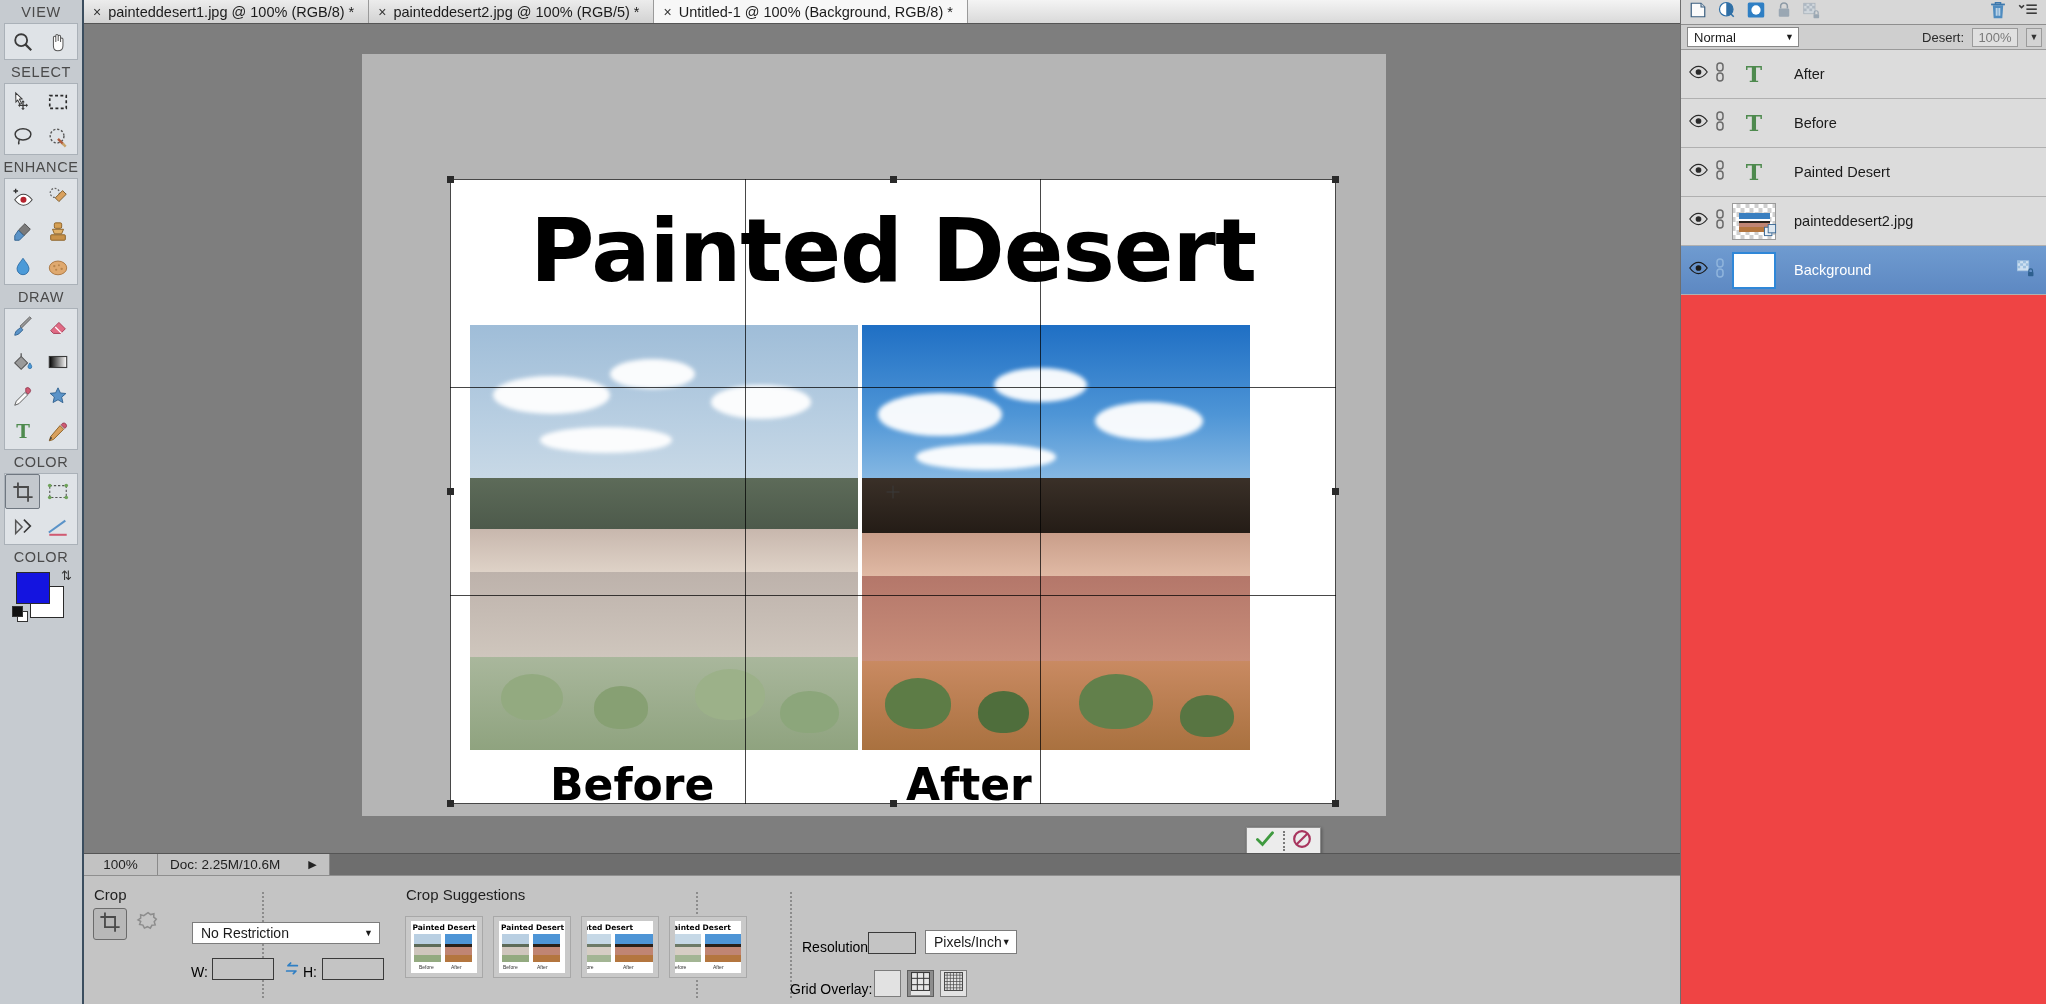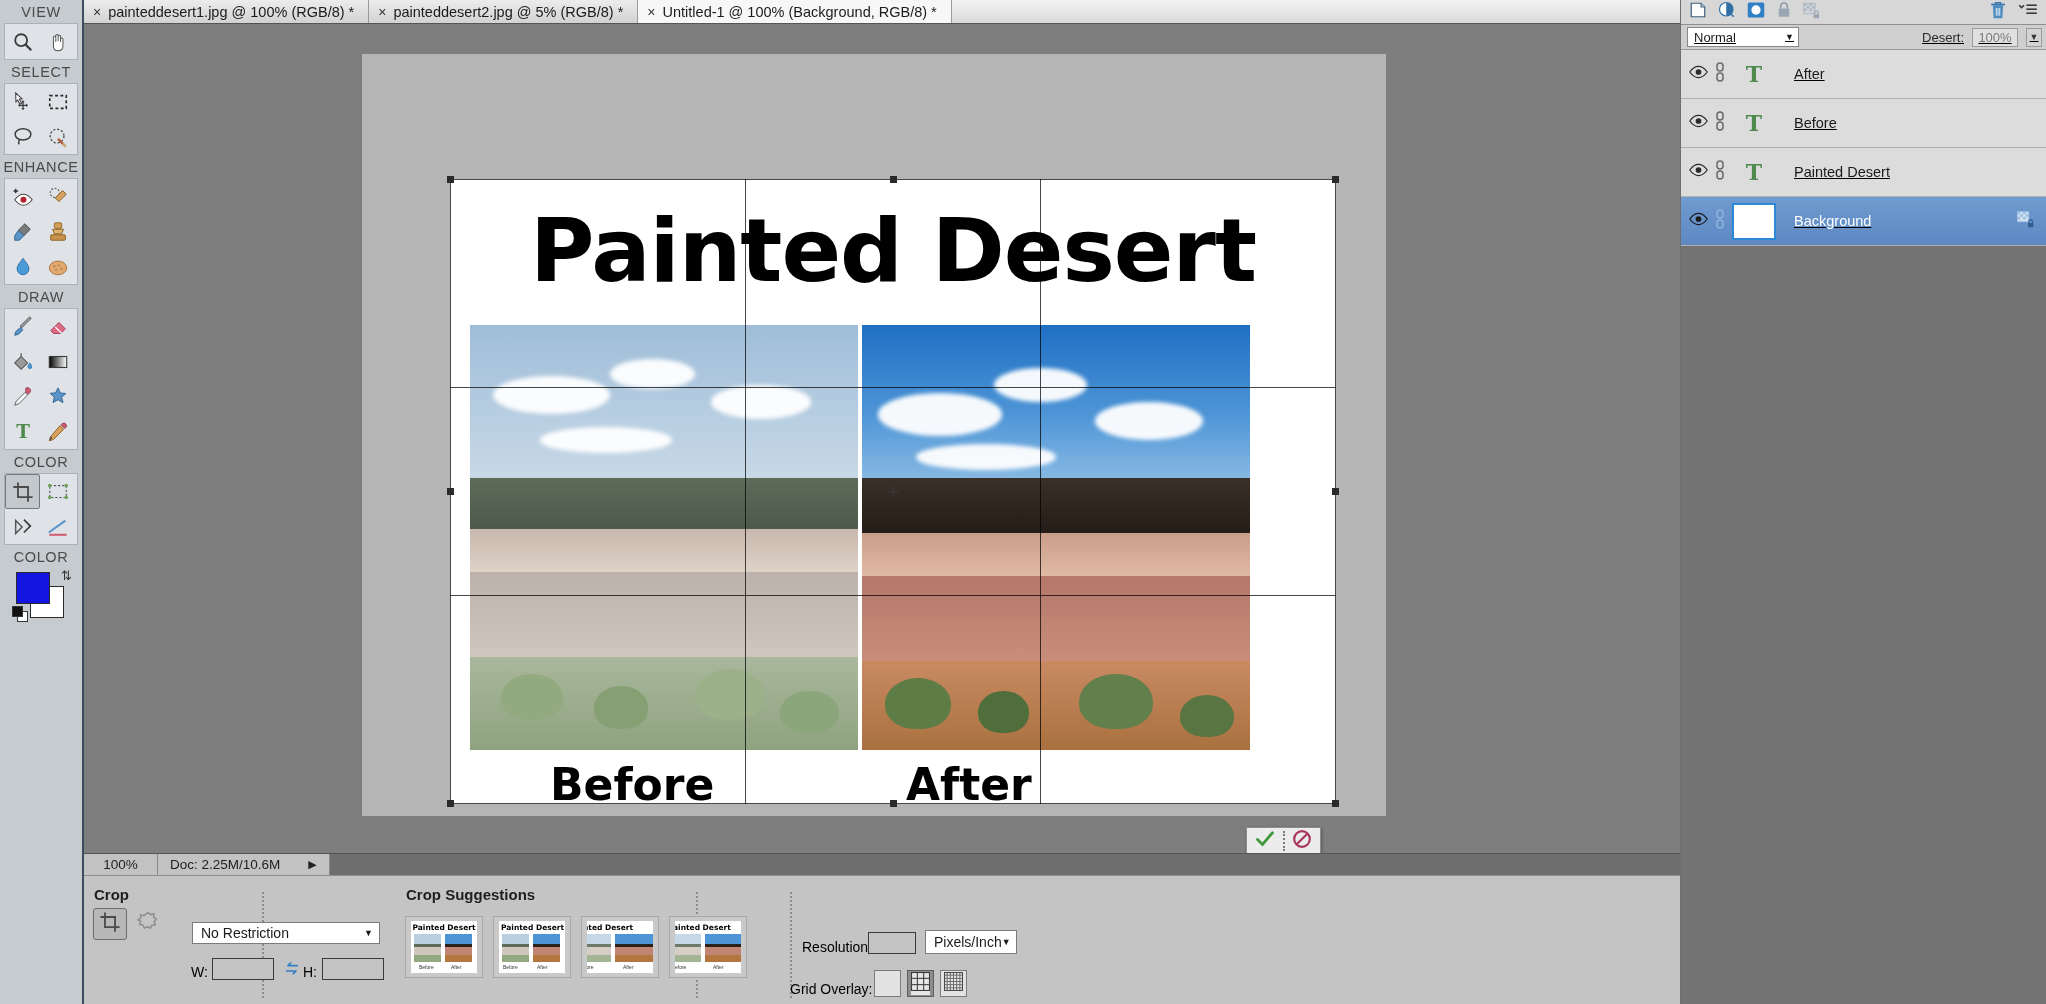--- a/index.html
+++ b/index.html
@@ -163,21 +163,21 @@
     display:flex; align-items:center; gap: 28px;
     border-right: 1px solid #8a8a8a;
   }
   .sb-arrow { font-size: 11px; color:#222; }
 
   
   .optionsbar {
     position: absolute; left: 84px; top: 875px; width: 1596px; height: 129px;
     background: #c4c4c4; border-top: 1px solid #8f8f8f;
   }
-  .ob-title { position:absolute; font-size: 15px; color:#1f1f1f;font-weight:bold; }
+  .ob-title { position:absolute; font-size: 15px; color:#1f1f1f; }
   .ob-dotsep {
     position:absolute; top: 16px; height: 106px; border-left: 2px dotted #8c8c8c;
   }
   .crop-tool-btn {
     position:absolute; left: 93px; top: 908px; width: 34px; height: 32px;
     background: #b8b8b8; border: 1px solid #6b6b6b; border-radius: 3px;
     display:flex; align-items:center; justify-content:center;
   }
   .cookie-btn {
     position:absolute; left: 133px; top: 910px; width: 30px; height: 28px;
@@ -228,21 +228,21 @@
   .gopt.sel .inner { background:#e6e6e6; }
 
   .ob-right-icons {
     position:absolute; right: 12px; top: 882px;
     display:flex; align-items:center; gap: 14px;
   }
 
   
   .layers {
     position: absolute; left: 1680px; top: 0; width: 366px; height: 1004px;
-    background: #737373; border-left: 1px solid #6e6e6e; text-decoration: underline;
+    background: #ef4444; border-left: 1px solid #6e6e6e;
   }
   .lp-toolbar {
     height: 25px; background: #d7d7d7; border-bottom: 1px solid #8e8e8e;
     display:flex; align-items:center; padding: 0 8px; gap: 11px;
   }
   .lp-toolbar .sp { flex: 1; }
   .lp-mode {
     height: 25px; display:flex; align-items:center; gap: 8px;
     padding: 2px 4px 2px 6px; background: #cfcfcf; border-bottom: 1px solid #9a9a9a;
   }
@@ -549,21 +549,21 @@
     </div>
   </div>
 
   <div class="tabbar">
     <div class="tab">
       <span class="x">×</span>
       <span>painteddesert1.jpg @ 100% (RGB/8) *</span>
     </div>
     <div class="tab">
       <span class="x">×</span>
-      <span>painteddesert2.jpg @ 5% (RGB/8) *</span>
+      <span>painteddesert2.jpg @ 100% (RGB/5) *</span>
     </div>
     <div class="tab active">
       <span class="x">×</span>
       <span>Untitled-1 @ 100% (Background, RGB/8) *</span>
     </div>
   </div>
 
   <div class="canvas-area">
     <div class="doc-white"></div>
 
@@ -935,20 +935,44 @@
           </svg>
       </span>
       <span class="lr-thumb-t">
         <svg width="24" height="26" viewBox="0 0 24 26">
             <text x="12" y="21" font-family="DejaVu Serif, serif" font-size="22" font-weight="bold" fill="#4e8a4e" text-anchor="middle">T</text>
           </svg>
       </span>
       <span class="lr-name">Painted Desert</span>
     </div>
 
+    <div class="layer-row">
+      <span class="eye">
+        <svg width="19" height="14" viewBox="0 0 24 16">
+            <path d="M1 8c3.6-5 7.4-7 11-7s7.4 2 11 7c-3.6 5-7.4 7-11 7S4.6 13 1 8z" fill="none" stroke="#2a2a2a" stroke-width="1.5"></path>
+            <circle cx="12" cy="8" r="3.6" fill="#2a2a2a"></circle>
+          </svg>
+      </span>
+      <span>
+        <svg width="12" height="20" viewBox="0 0 12 20">
+            <rect x="3" y="1" width="6" height="8" rx="3" fill="none" stroke="#6a6a6a" stroke-width="1.5"></rect>
+            <rect x="3" y="11" width="6" height="8" rx="3" fill="none" stroke="#6a6a6a" stroke-width="1.5"></rect>
+          </svg>
+      </span>
+      <span class="lr-thumb">
+        <span class="mini" style="background:linear-gradient(to bottom,#3a7fc0 0 32%,#ffffff 32% 40%,#2a211a 40% 52%,#c08573 52% 74%,#b4763f 74% 100%)"></span>
+        <span class="lr-badge">
+          <svg width="13" height="13" viewBox="0 0 14 14">
+              <rect x="0.5" y="3.5" width="8" height="9" fill="#eef2f6" stroke="#3c6a96"></rect>
+              <rect x="4.5" y="0.5" width="8" height="9" fill="#dfe8f0" stroke="#3c6a96"></rect>
+            </svg>
+        </span>
+      </span>
+      <span class="lr-name">painteddesert2.jpg</span>
+    </div>
 
 
     <div class="layer-row sel">
       <span class="eye">
         <svg width="19" height="14" viewBox="0 0 24 16">
             <path d="M1 8c3.6-5 7.4-7 11-7s7.4 2 11 7c-3.6 5-7.4 7-11 7S4.6 13 1 8z" fill="none" stroke="#1b1b1b" stroke-width="1.5"></path>
             <circle cx="12" cy="8" r="3.6" fill="#1b1b1b"></circle>
           </svg>
       </span>
       <span>

